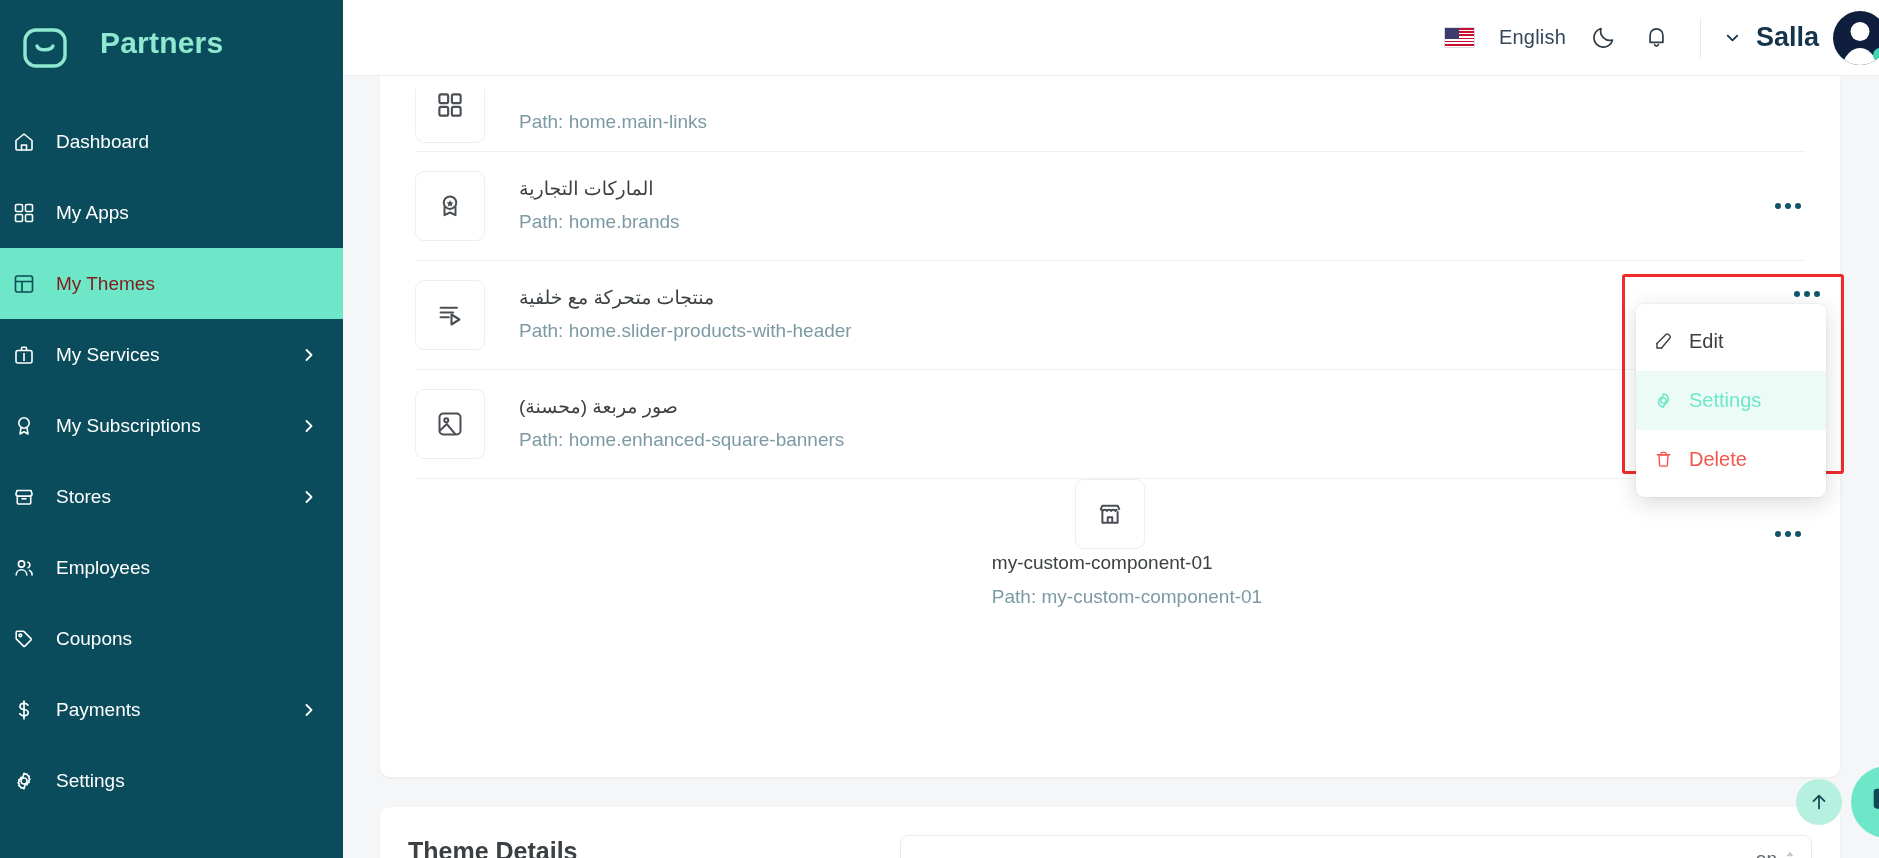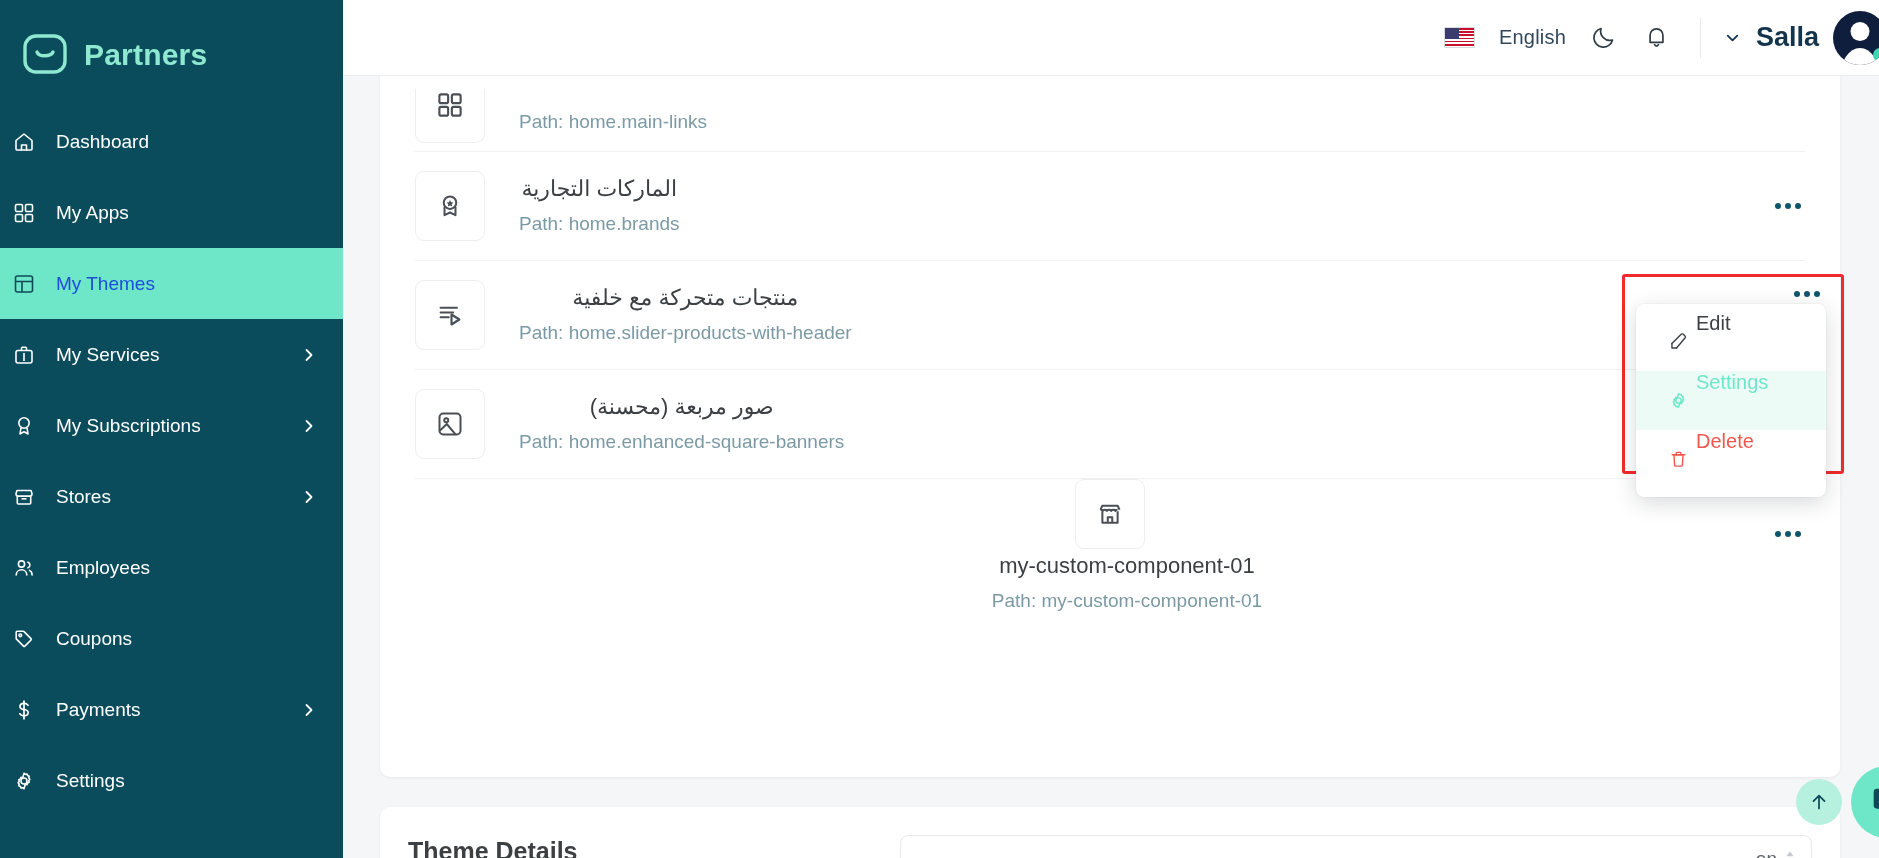--- a/index.html
+++ b/index.html
@@ -12,21 +12,21 @@
   #app { position: relative; width: 1879px; height: 858px; }
 
   
   .sidebar {
     position: absolute; left: 0; top: 0;
     width: 343px; height: 858px;
     background: #0a4c5c;
     overflow: hidden;
   }
   .brand {
-    display: flex; align-items: center; gap: 16px;
+    display: flex; gap: 32px;
     padding: 26px 0 0 22px; height: 84px;
   }
   .brand-logo { width: 46px; height: 46px; flex: none; }
   .brand-name {
     font-size: 30px; font-weight: bold; color: #8fe9d0;
     letter-spacing: .2px;
   }
   .nav { margin-top: 22px; }
   .nav-item {
     position: relative;
@@ -36,21 +36,21 @@
     cursor: pointer;
   }
   .nav-item .ico { width: 36px; flex: none; display:flex; align-items:center; }
   .nav-item .lbl { margin-left: 8px; white-space: nowrap; }
   .nav-item .chev {
     position: absolute; right: 26px; top: 50%;
     transform: translateY(-50%);
     display: flex;
   }
   .nav-item.active { background: #6ee7c8; color: #0e4a58; }
-  .nav-item.active .lbl { color: #1d4ed8; }
+  .nav-item.active .lbl { color: #7f1d1d; }
 
   
   .topbar {
     position: absolute; left: 343px; top: 0;
     width: 1536px; height: 76px;
     background: #ffffff;
     border-bottom: 1px solid #eceef1;
     display: flex; align-items: center; justify-content: flex-end;
     padding-right: 0;
   }
@@ -129,22 +129,22 @@
   }
   .comp-row:last-child { border-bottom: none; }
   .comp-ico {
     width: 70px; height: 70px; flex:none;
     border: 1px solid #edeef0; border-radius: 9px;
     display:flex; align-items:center; justify-content:center;
     color:#4a4f55;
   }
   .comp-text { margin-left: 34px; }
   .comp-title {
-    font-size: 22px; color:#3c4043; line-height: 1.5;
-    direction: rtl; text-align: center; unicode-bidi: plaintext;
+    font-size: 19px; color:#3c4043; line-height: 1.5;
+    direction: rtl; text-align: left; unicode-bidi: plaintext;
   }
   .comp-title.ltr { direction: ltr; }
   .comp-path {
     font-size: 19px; color:#7c9aa4; line-height: 1.6; margin-top: 4px;
   }
   .row-menu-btn {
     position:absolute; right: 0; top: 50%; transform: translateY(-50%);
     width: 34px; height: 26px;
     display:flex; align-items:center; justify-content:center; gap:4px;
     cursor:pointer;
@@ -168,22 +168,22 @@
     position:absolute;
     left: 1636px; top: 304px;
     width: 190px;
     background:#ffffff; border-radius: 8px;
     box-shadow: 0 6px 22px rgba(16,24,40,.16), 0 0 0 1px rgba(16,24,40,.03);
     z-index: 42;
     padding: 8px 0;
     overflow:hidden;
   }
   .dd-item {
-    display:flex; gap:6px;
-    height: 59px; padding-left: 32px;
+    display:flex; align-items:center; gap:14px;
+    height: 59px; padding-left: 17px;
     font-size: 20px; cursor:pointer;
   }
   .dd-item.edit { color:#3c4043; }
   .dd-item.settings { color:#6ee7c8; background:#edfbf7; }
   .dd-item.delete { color:#f2564d; }
   .dd-item .ddi { display:flex; align-items:center; width:22px; flex:none; }
 
   .menu-dots-above {
     position:absolute; left: 1790px; top: 285px;
     width: 34px; height: 18px; display:flex; gap:4px;

